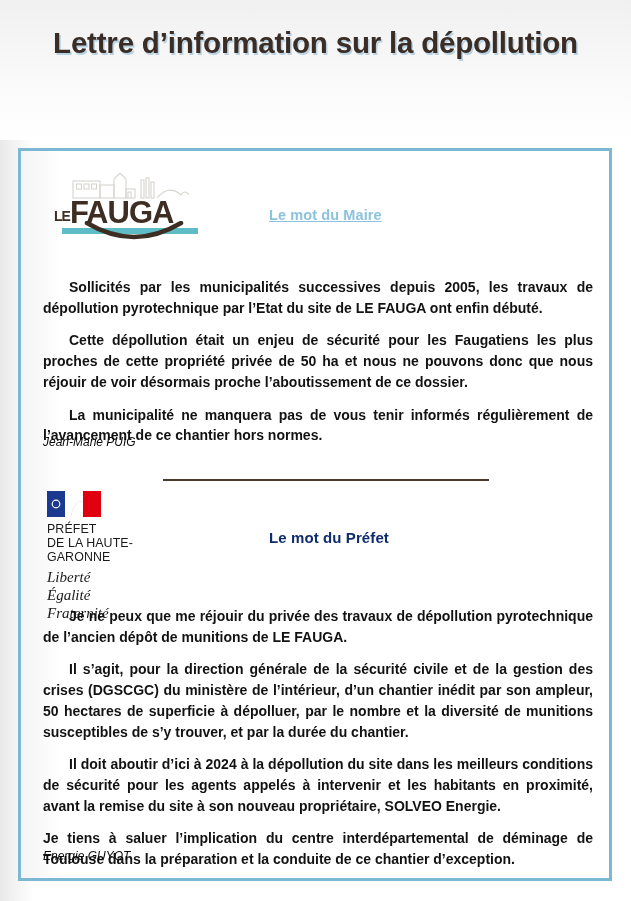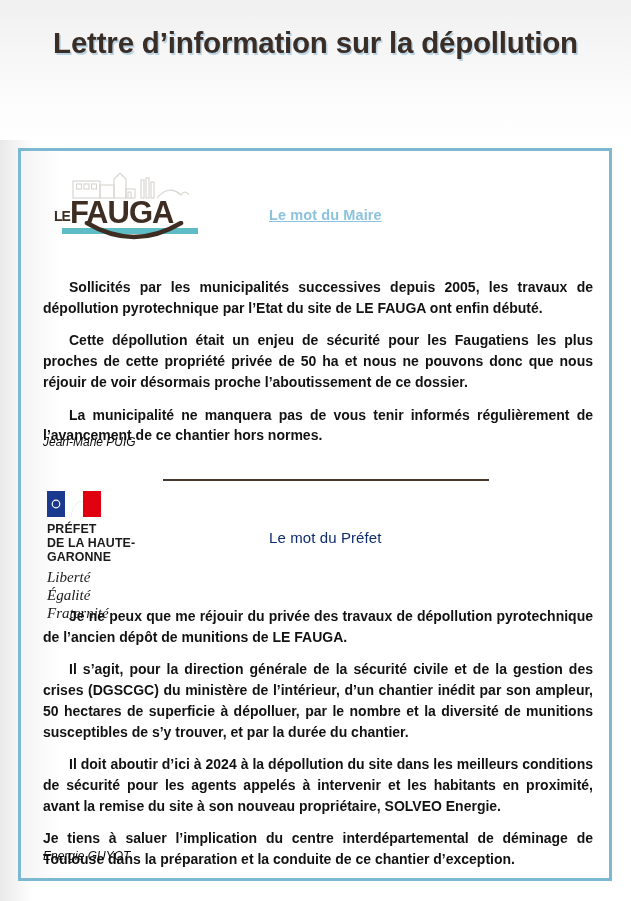--- a/index.html
+++ b/index.html
@@ -96,21 +96,21 @@
     font-size: 14.5px;
     font-weight: bold;
     color: #8bc3dd;
     letter-spacing: 0.1px;
     text-decoration: underline;
   }
   .heading-prefet {
     position: absolute;
     left: 248px; top: 378px;
     font-size: 15px;
-    font-weight: normal;
+    font-weight: bold;
     color: #0e2c6e;
     letter-spacing: 0.1px;
   }
 
   
   .body-block { position: absolute; left: 22px; width: 550px; }
   .maire-body { top: 114px; }
   .prefet-body { top: 443px; }
 
   .para {
@@ -147,21 +147,21 @@
 
   
   .prefet-logo {
     position: absolute;
     left: 26px; top: 340px;
     width: 112px;
   }
   .prefet-flag { display: block; width: 54px; height: 26px; margin-bottom: 5px; }
   .prefet-name {
     font-size: 12.4px;
-    font-weight: bold;
+    font-weight: normal;
     line-height: 1.14;
     color: #1a1a1a;
     letter-spacing: 0.1px;
     white-space: pre-line;
   }
   .prefet-devise {
     margin-top: 5px;
     font-family: "Liberation Serif", serif;
     font-style: italic;
     font-size: 15px;

